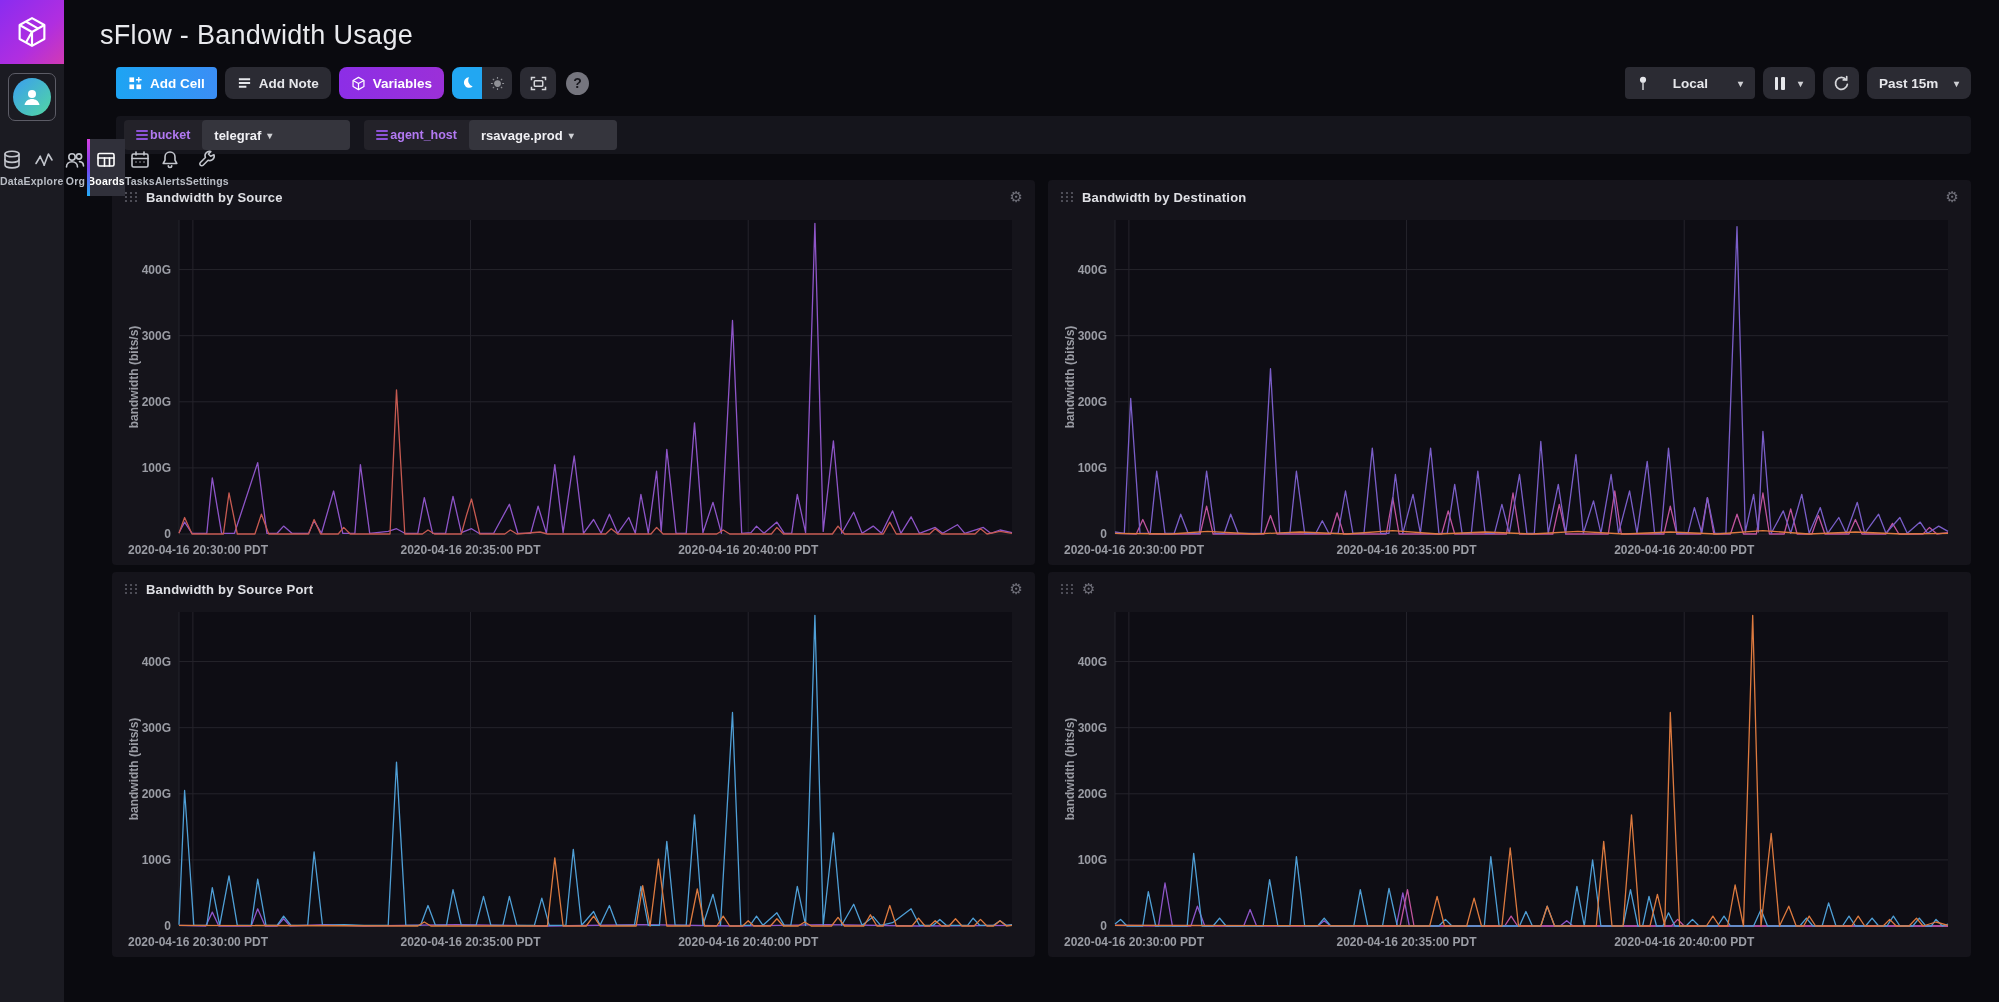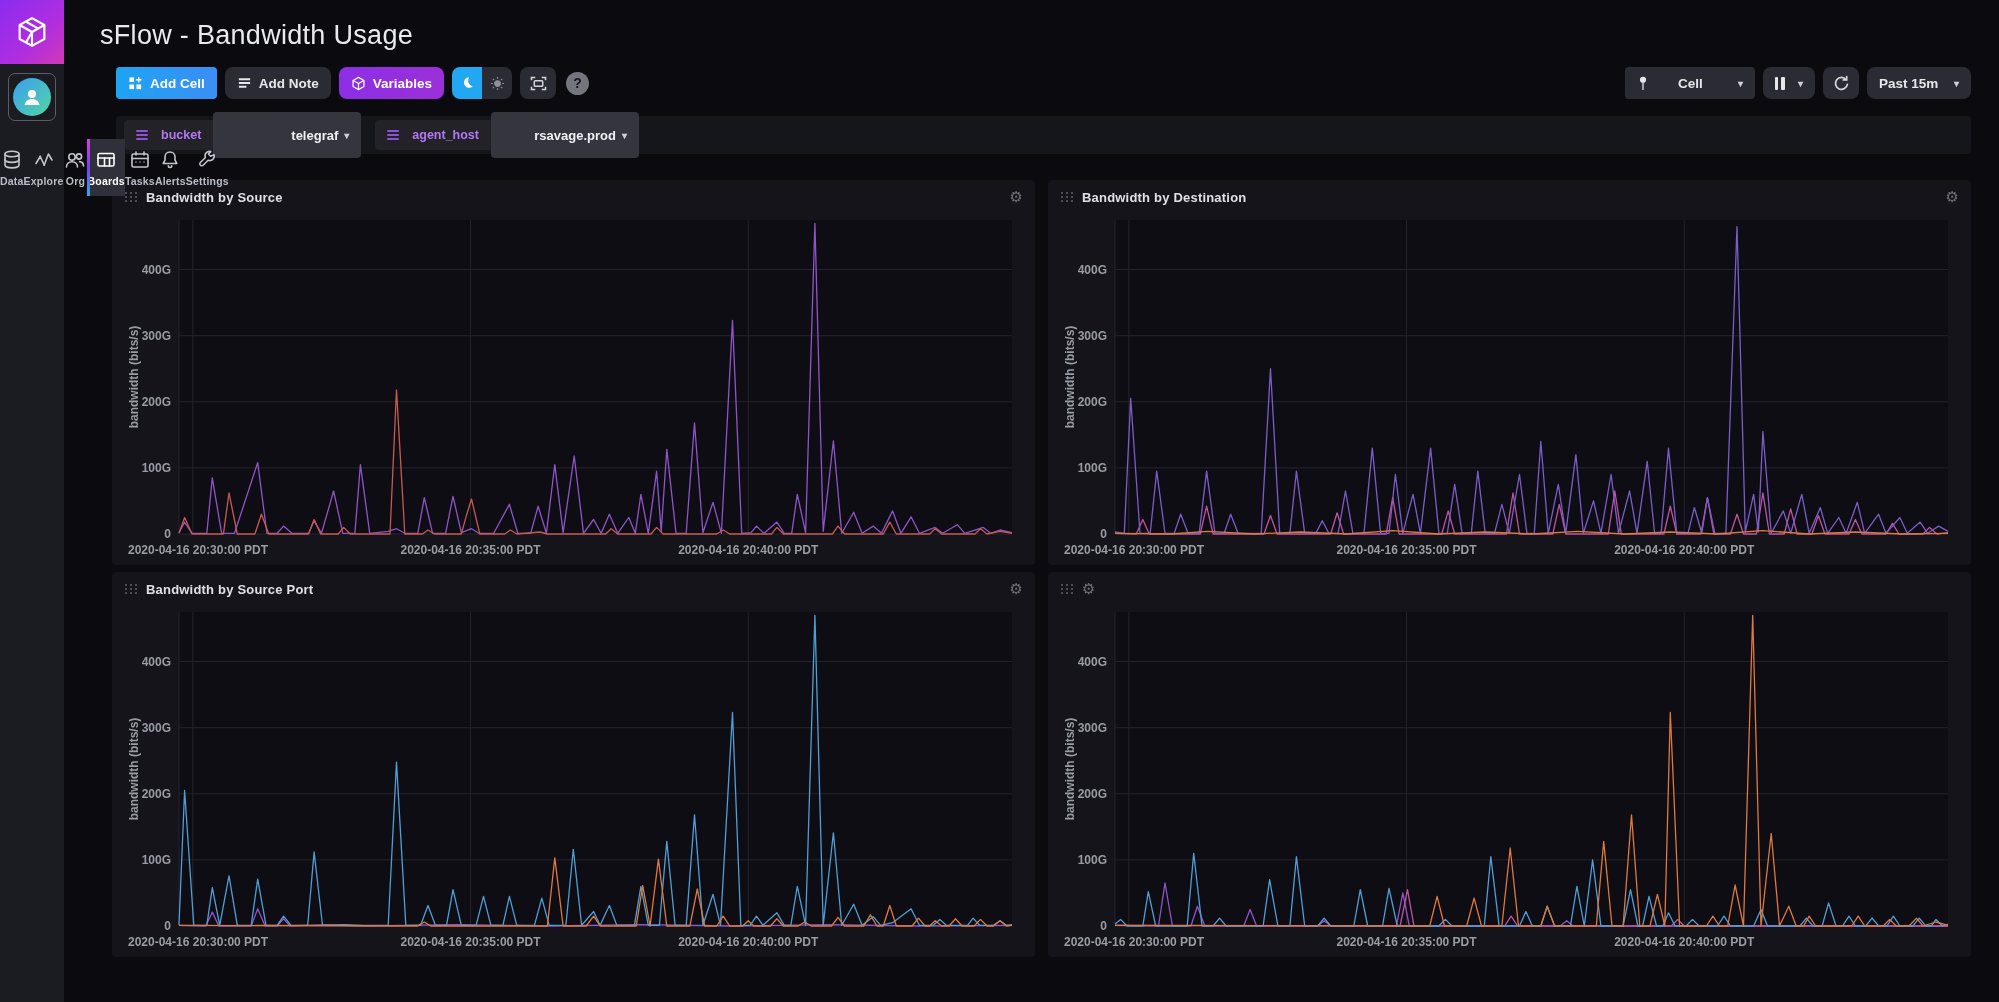--- a/index.html
+++ b/index.html
@@ -38,24 +38,24 @@
   .help { width:23px; height:23px; margin-left:10px; border-radius:50%; background:#75757e; color:#17171d;
           font-size:14px; font-weight:700; display:flex; align-items:center; justify-content:center; cursor:pointer; }
   .tb-spacer { flex:1; }
   .caret { font-size:10px; color:#cfd0d4; margin-left:6px; }
   .pause-bars { display:inline-flex; gap:3px; }
   .pause-bars i { width:3.5px; height:13px; background:#e6e7eb; border-radius:1px; }
 
   
   .varbar { margin:17px 0 0 16px; height:38px; background:#15151c; border-radius:4px; display:flex; align-items:center; gap:14px; padding:0 8px; }
   .varwidget { display:flex; align-items:center; background:#232229; border-radius:4px; height:30px; }
-  .varlabel { display:flex; align-items:center; gap:13px; padding:0 12px; color:#b279f2; font-size:12.5px; font-weight:700; }
+  .varlabel { display:flex; align-items:center; gap:2px; padding:0 12px; color:#b279f2; font-size:12.5px; font-weight:700; }
   .varlabel .bars { display:flex; flex-direction:column; gap:2.5px; }
   .varlabel .bars i { width:12px; height:1.8px; background:#8c52d8; border-radius:1px; }
-  .vardrop { background:#35353d; border-radius:4px; height:46px; min-width:148px; display:flex; align-items:center; justify-content:flex-end; padding:15px 12px; color:#f0f0f4; font-size:13px; font-weight:700; cursor:pointer; }
+  .vardrop { background:#35353d; border-radius:4px; height:30px; min-width:148px; display:flex; align-items:center; justify-content:flex-start; padding:15px 12px; color:#f0f0f4; font-size:13px; font-weight:700; cursor:pointer; }
 
   
   .dash { margin:26px 0 0 12px; display:grid; grid-template-columns:923px 923px; grid-gap:7px 13px; }
   .panel { width:923px; height:385px; background:#15141b; border-radius:4px; padding:0 12px; }
   .panel-head { height:34px; display:flex; align-items:center; gap:8px; }
   .ptitle { font-size:13px; font-weight:700; color:#dfe0e5; letter-spacing:.2px; flex:1; }
   .drag { color:#5c5c66; cursor:grab; display:flex; }
   .gear { color:#70707a; font-size:15px; cursor:pointer; font-family:"DejaVu Sans",sans-serif; line-height:1; }
   svg.chart text { fill:#9a9ca4; font-family:"Liberation Sans",sans-serif; font-size:12px; font-weight:700; }
   svg.chart { display:block; }
@@ -193,21 +193,21 @@
       <span>?</span>
     </div>
 
     <div class="tb-spacer"></div>
 
     <button class="btn" style="min-width:130px;justify-content:space-between">
       <svg width="12" height="15" viewBox="0 0 12 16" style="stroke:#e6e7eb;fill:#e6e7eb;stroke-width:1.4">
         <circle cx="6" cy="4" r="2.6"></circle>
         <path d="M6 7v8" fill="none"></path>
       </svg>
-      <span>Cell</span>
+      <span>Local</span>
       <span class="caret">▾</span>
     </button>
     <button class="btn">
       <span class="pause-bars">
           <i></i>
           <i></i>
         </span>
       <span class="caret">▾</span>
     </button>
     <button class="btn icon-btn">

